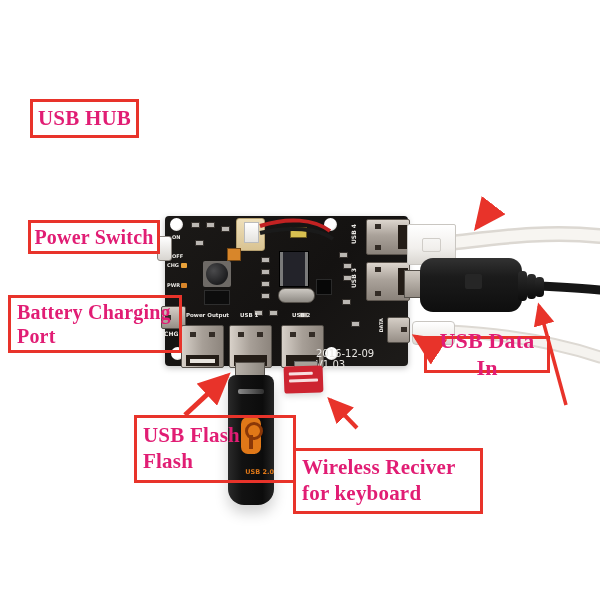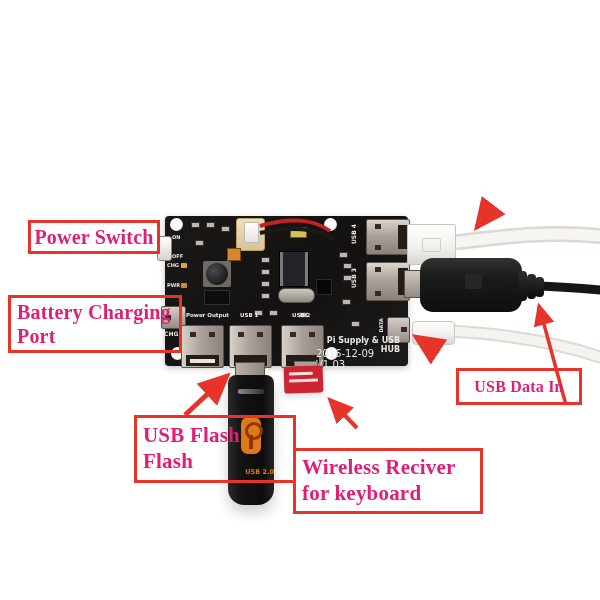--- a/index.html
+++ b/index.html
@@ -138,21 +138,20 @@
       <div class="notch" style="top:6px;right:8px;"></div>
     <div class="slot"></div>
   </div>
   <div class="silk" style="left:292px;top:312px;font-size:5.5px;">USB 2</div>
   <div class="usb-a-down" style="left:281px;top:325px;width:41px;height:41px;">
     <div class="notch" style="top:6px;left:8px;"></div>
       <div class="notch" style="top:6px;right:8px;"></div>
     <div class="slot"></div>
   </div>
 
-  <div class="silk" style="left:316px;top:336px;width:84px;font-size:8px;text-align:right;">Pi Supply &amp; USB HUB</div>
   <div class="silk" style="left:316px;top:348px;width:80px;font-size:10px;font-weight:normal;">2016-12-09  V1.03</div>
 
   <svg width="600" height="600" viewBox="0 0 600 600">
 
     <path d="M260,226 C288,217 314,219 330,231" fill="none" stroke="#c22222" stroke-width="4"></path>
     <path d="M260,233 C290,226 318,228 333,239" fill="none" stroke="#1a1a1a" stroke-width="4"></path>
 
     <path d="M450,243 C495,238 545,230 600,236" fill="none" stroke="#dcd8d2" stroke-width="16" stroke-linecap="round"></path>
     <path d="M450,243 C495,238 545,230 600,236" fill="none" stroke="#f7f5f1" stroke-width="11" stroke-linecap="round"></path>
 
@@ -193,27 +192,30 @@
         <path d="M0,0 L6.5,3 L0,6 z" fill="#e8332a"></path>
       </marker>
     </defs>
     <line x1="493" y1="206" x2="477" y2="227" stroke="#e8332a" stroke-width="5" marker-end="url(#ah)"></line>
     <line x1="185" y1="415" x2="227" y2="376" stroke="#e8332a" stroke-width="5" marker-end="url(#ah)"></line>
     <line x1="357" y1="428" x2="330" y2="400" stroke="#e8332a" stroke-width="4" marker-end="url(#ah)"></line>
     <line x1="439" y1="352" x2="416" y2="337" stroke="#e8332a" stroke-width="5" marker-end="url(#ah)"></line>
     <line x1="566" y1="405" x2="539" y2="306" stroke="#e8332a" stroke-width="3.5" marker-end="url(#ah)"></line>
   </svg>
 
+  <div class="callout" style="left:30px;top:99px;width:103px;height:33px;">
+    <span>USB HUB</span>
+  </div>
   <div class="callout" style="left:28px;top:220px;width:126px;height:28px;font-size:20px;">
     <span>Power Switch</span>
   </div>
   <div class="callout left" style="left:8px;top:295px;width:162px;height:52px;font-size:20px;">
     <span>Battery Charging Port</span>
   </div>
-  <div class="callout" style="left:424px;top:368px;width:120px;height:31px;font-size:16px;margin-left:32px;">
+  <div class="callout" style="left:424px;top:336px;width:120px;height:31px;font-size:22px;">
     <span>USB Data In</span>
   </div>
   <div class="callout left" style="left:134px;top:415px;width:150px;height:62px;">
     <span>USB Flash Flash</span>
   </div>
   <div class="callout left" style="left:293px;top:448px;width:178px;height:60px;font-size:21px;">
     <span>Wireless Reciver for keyboard</span>
   </div>
 
 </div>

